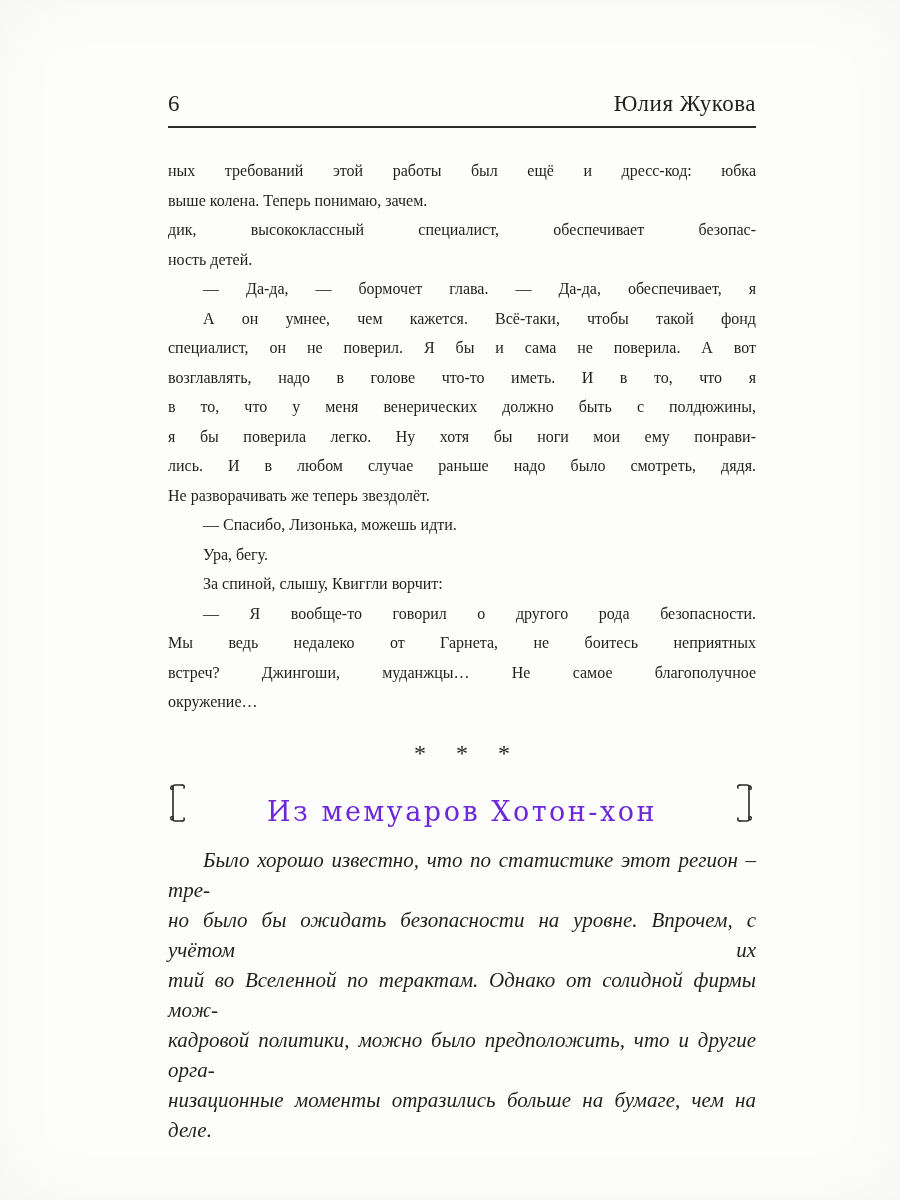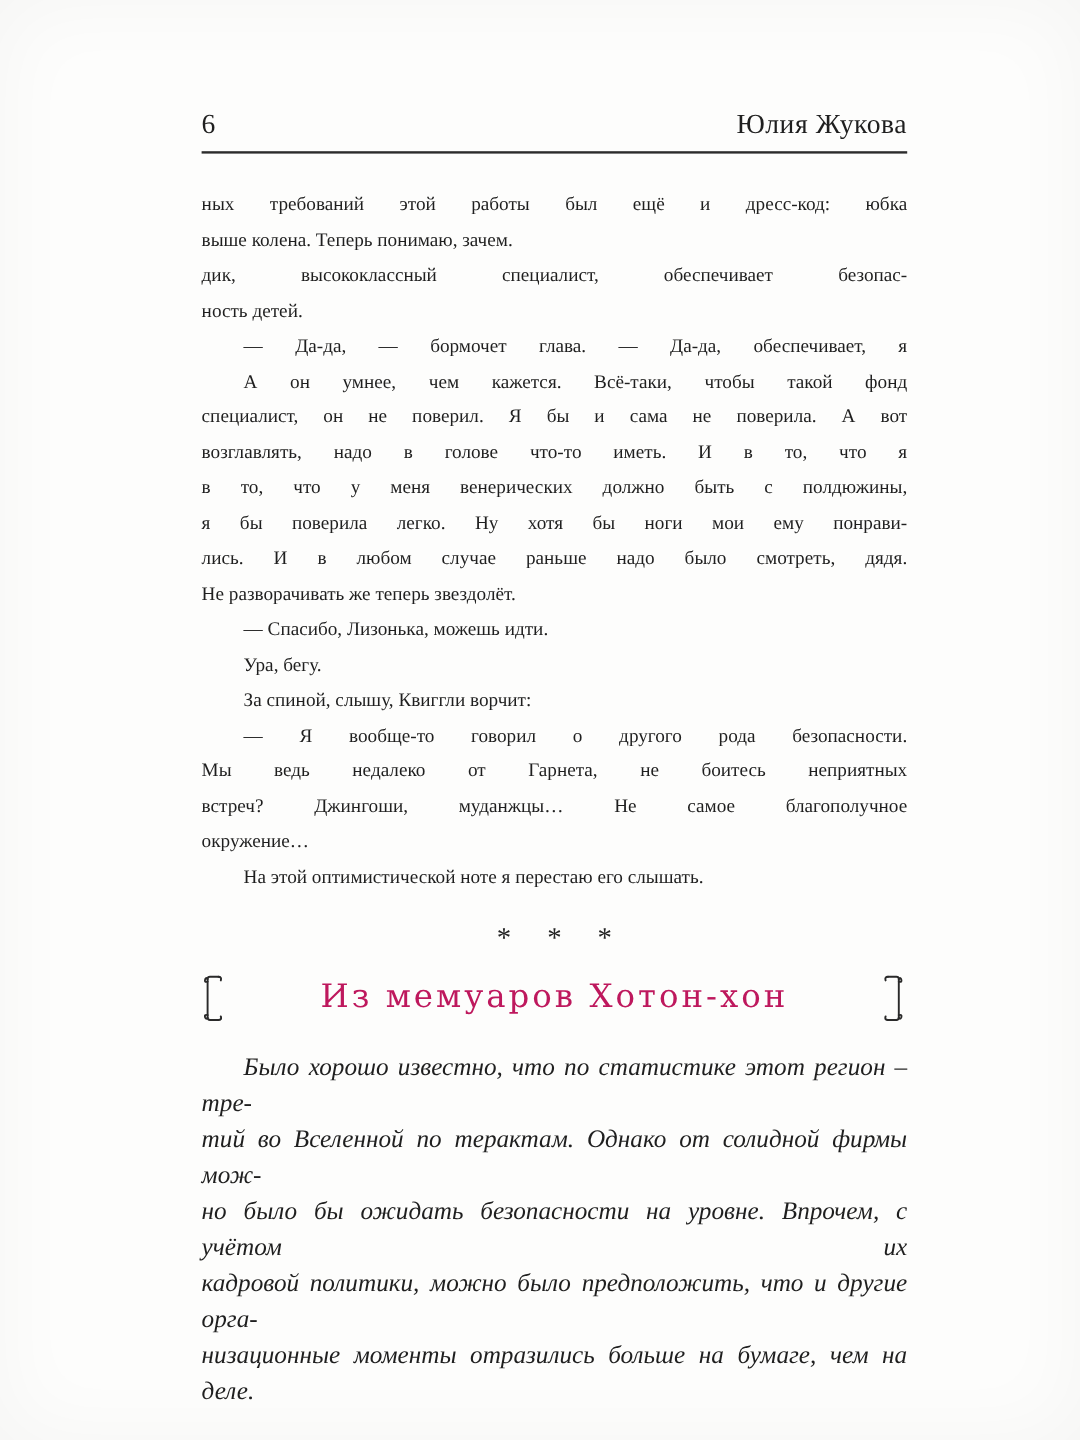--- a/index.html
+++ b/index.html
@@ -54,27 +54,27 @@
   }
   .ornament {
     position: absolute; top: 4px;
     width: 18px; height: 44px;
     color: #2a2a2a;
   }
   .ornament.left { left: 0; }
   .ornament.right { right: 2px; transform: scaleX(-1); }
   .memoir-heading {
     position: absolute; left: 0; right: 0; top: 8px;
-    margin: 0;
+    margin: 10px;
     text-align: center;
     font-family: "DejaVu Serif", serif;
     font-weight: normal;
     font-size: 27px; line-height: 34px;
     letter-spacing: 2.5px;
-    color: #be185d;
+    color: #6d28d9;
   }
 
   
   .memoir-text { margin-top: 16px; font-size: 21px; font-style: italic; }
   .memoir-text .line { line-height: 30px; }
 </style>
 </head>
 <body>
 
 <div class="page">
@@ -114,23 +114,20 @@
         </div>
         <div class="para">
           <div class="line last first-indent">За спиной, слышу, Квиггли ворчит:</div>
         </div>
         <div class="para">
           <div class="line first-indent">— Я вообще-то говорил о другого рода безопасности.</div>
           <div class="line">Мы ведь недалеко от Гарнета, не боитесь неприятных</div>
           <div class="line">встреч? Джингоши, муданжцы… Не самое благополучное</div>
           <div class="line last">окружение…</div>
         </div>
-        <div class="para">
-          <div class="line last first-indent">На этой оптимистической ноте я перестаю его слышать.</div>
-        </div>
       </section>
 
     <div class="separator">* * *</div>
 
     <div class="memoir-heading-row">
       <span class="ornament left">
         <svg viewBox="0 0 18 44" width="18" height="44" aria-hidden="true">
           <g fill="none" stroke="currentColor" stroke-width="1.6" stroke-linecap="round">
             <path d="M14 4 H7 Q5 4 5 6 V38 Q5 40 7 40 H14"></path>
             <path d="M14 4 q3 0 2 3"></path>
@@ -150,21 +147,21 @@
             <path d="M5 8 q-3 1 -2 -2 q1 -2 2 0"></path>
             <path d="M5 36 q-3 -1 -2 2 q1 2 2 0"></path>
           </g>
         </svg>
       </span>
     </div>
 
     <section class="memoir-text" id="memoir-section">
         <div class="para">
           <div class="line first-indent">Было хорошо известно, что по статистике этот регион – тре-</div>
+          <div class="line">но было бы ожидать безопасности на уровне. Впрочем, с учётом их</div>
           <div class="line">тий во Вселенной по терактам. Однако от солидной фирмы мож-</div>
-          <div class="line">но было бы ожидать безопасности на уровне. Впрочем, с учётом их</div>
           <div class="line">кадровой политики, можно было предположить, что и другие орга-</div>
           <div class="line">низационные моменты отразились больше на бумаге, чем на деле.</div>
         </div>
       </section>
 
   </div>
 </div>
 
 </body></html>

